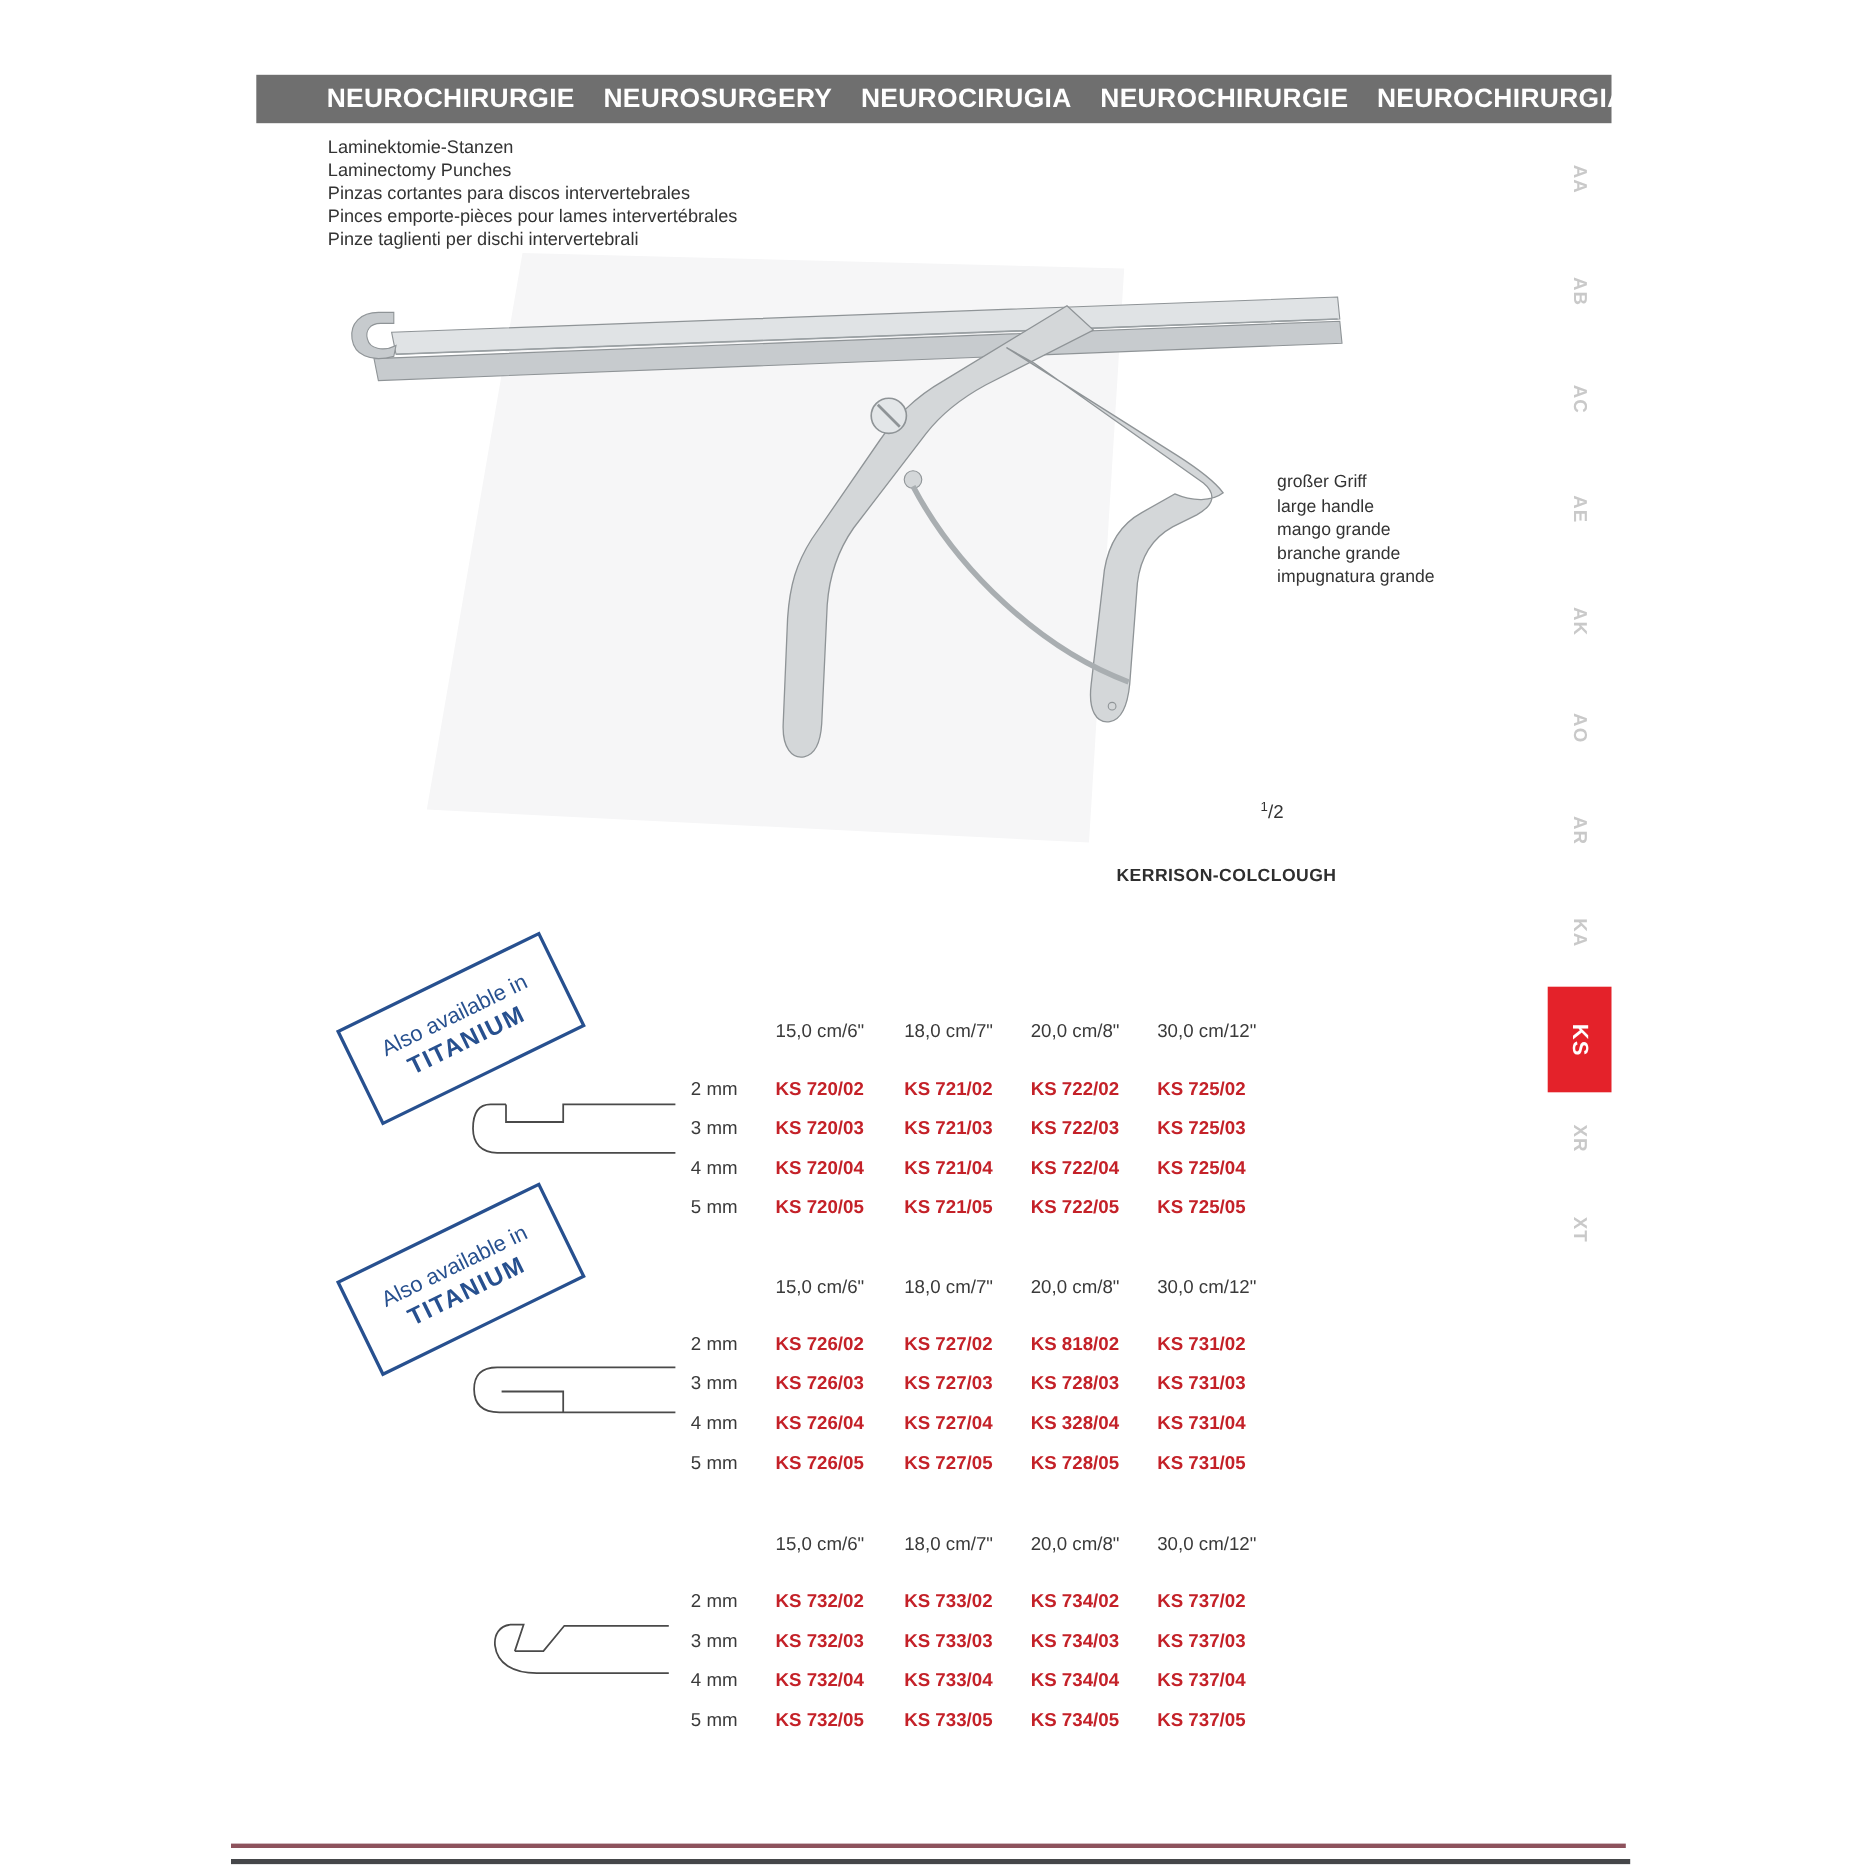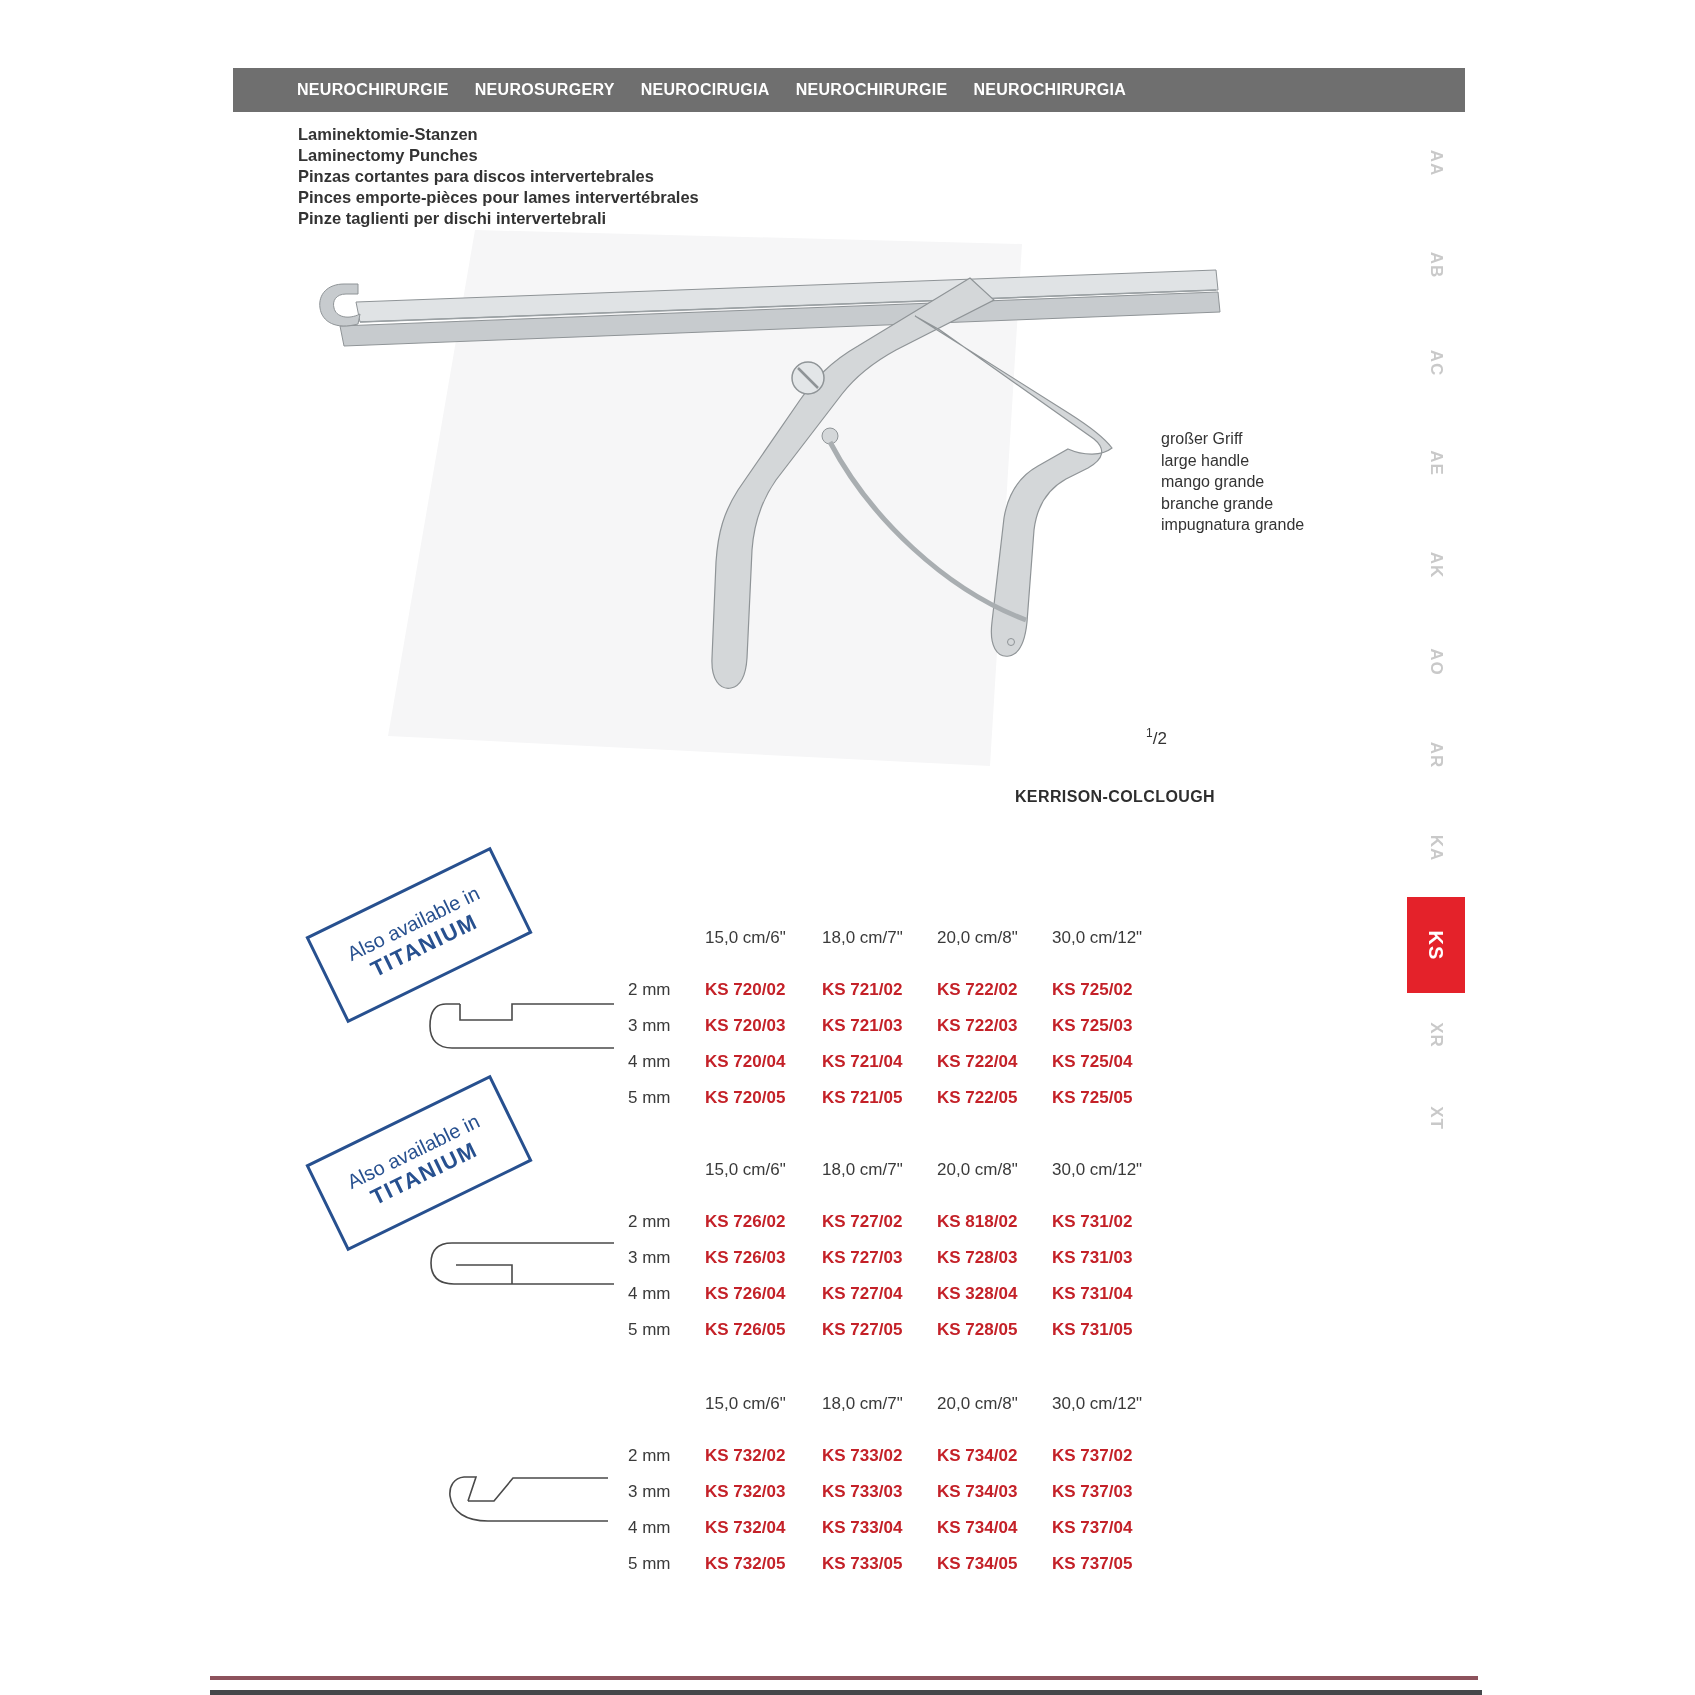--- a/index.html
+++ b/index.html
@@ -8,24 +8,24 @@
 
   
   .logo{position:absolute;left:1093px;top:2px;display:flex;align-items:baseline;}
   .logo-nopa{font-size:48px;font-weight:bold;color:#c5242e;letter-spacing:1px;}
   .logo-reg{font-size:13px;color:#c5242e;position:relative;top:-22px;margin-left:1px;}
   .logo-sub{font-size:30px;color:#8d8d8d;margin-left:10px;letter-spacing:2px;}
 
   
   .hbar{position:absolute;left:233px;top:68px;width:1232px;height:44px;background:#6f6f6f;
         display:flex;align-items:center;padding-left:64px;box-sizing:border-box;gap:26px;}
-  .hbar span{color:#ffffff;font-weight:bold;font-size:16px;letter-spacing:0.3px;white-space:nowrap;}
-
-  
-  .intro{position:absolute;left:298px;top:124px;font-size:16.5px;line-height:21px;color:#333;font-weight:bold;}
+  .hbar span{color:#ffffff;font-weight:bold;font-size:24px;letter-spacing:0.3px;white-space:nowrap;}
+
+  
+  .intro{position:absolute;left:298px;top:124px;font-size:16.5px;line-height:21px;color:#333;}
 
   
   .instrument{position:absolute;left:270px;top:228px;width:1000px;height:540px;}
   .fig-note{position:absolute;left:1125px;top:428px;font-size:16px;line-height:21.5px;color:#333;margin-left:36px;}
   .scale{position:absolute;left:1146px;top:726px;font-size:17px;color:#333;}
   .scale sup{font-size:12px;}
   .caption{position:absolute;left:815px;top:788px;width:400px;text-align:right;
            font-size:16px;font-weight:bold;color:#2e2e2e;letter-spacing:0.4px;}
 
   

